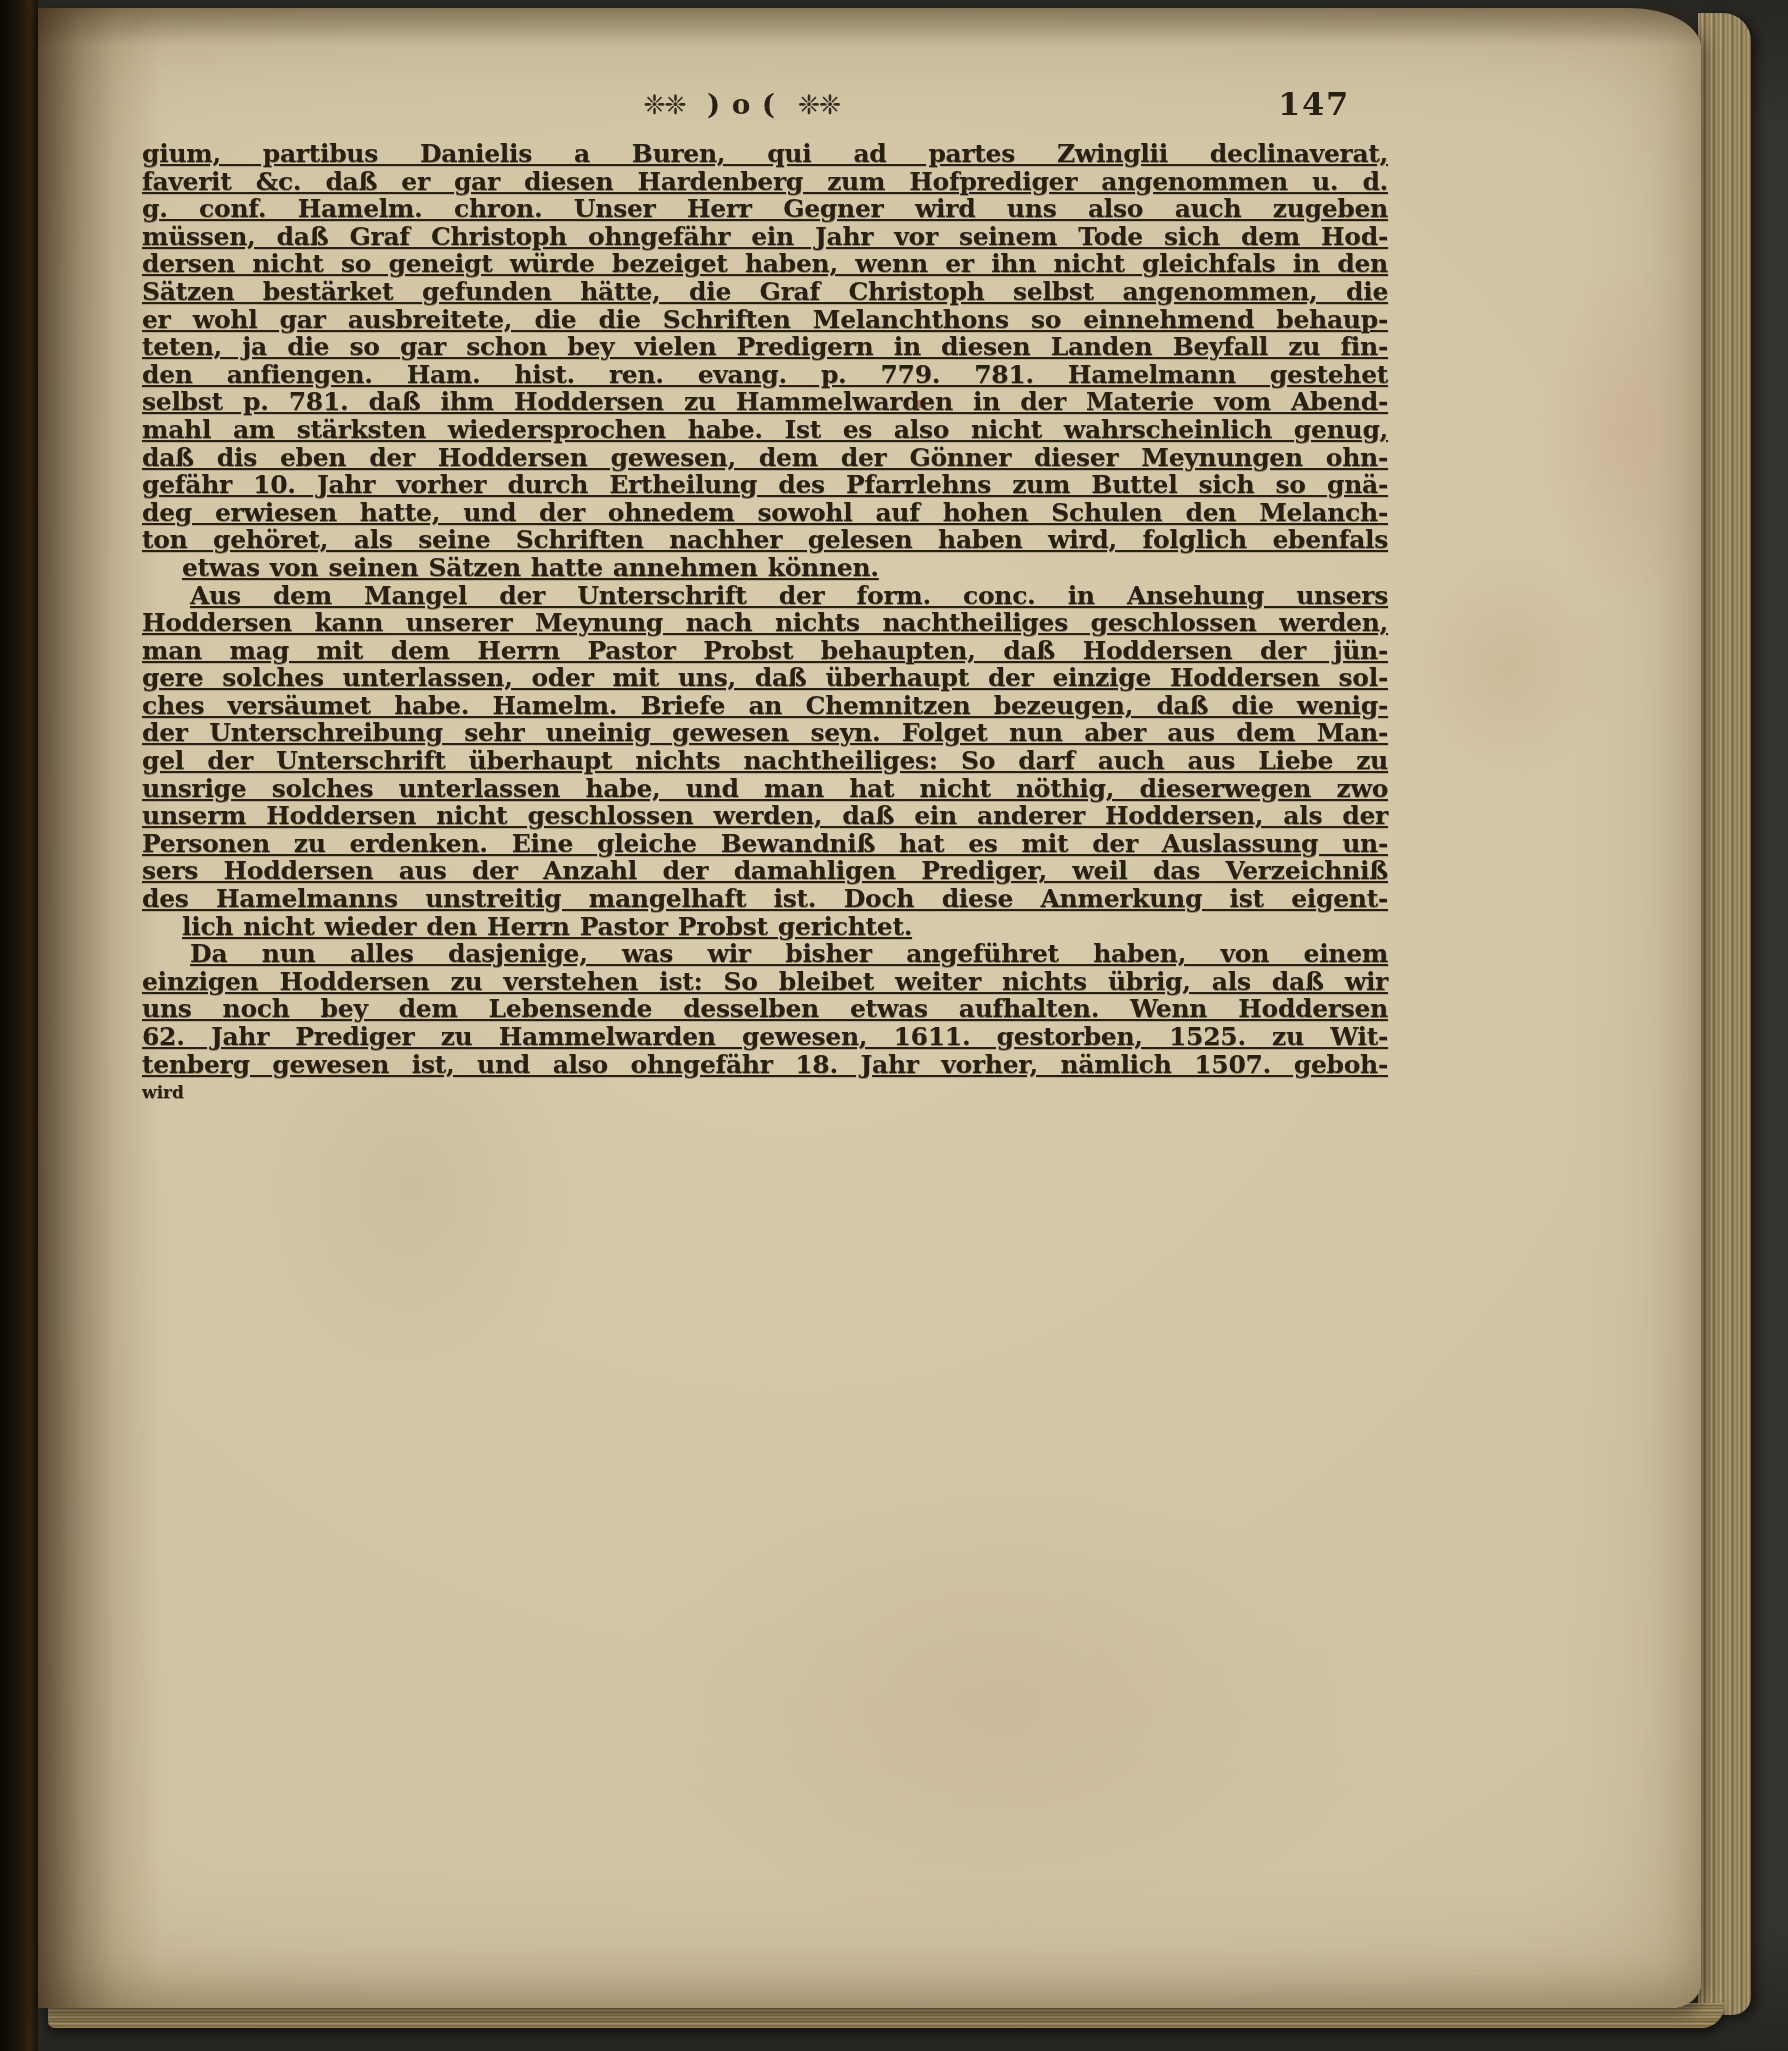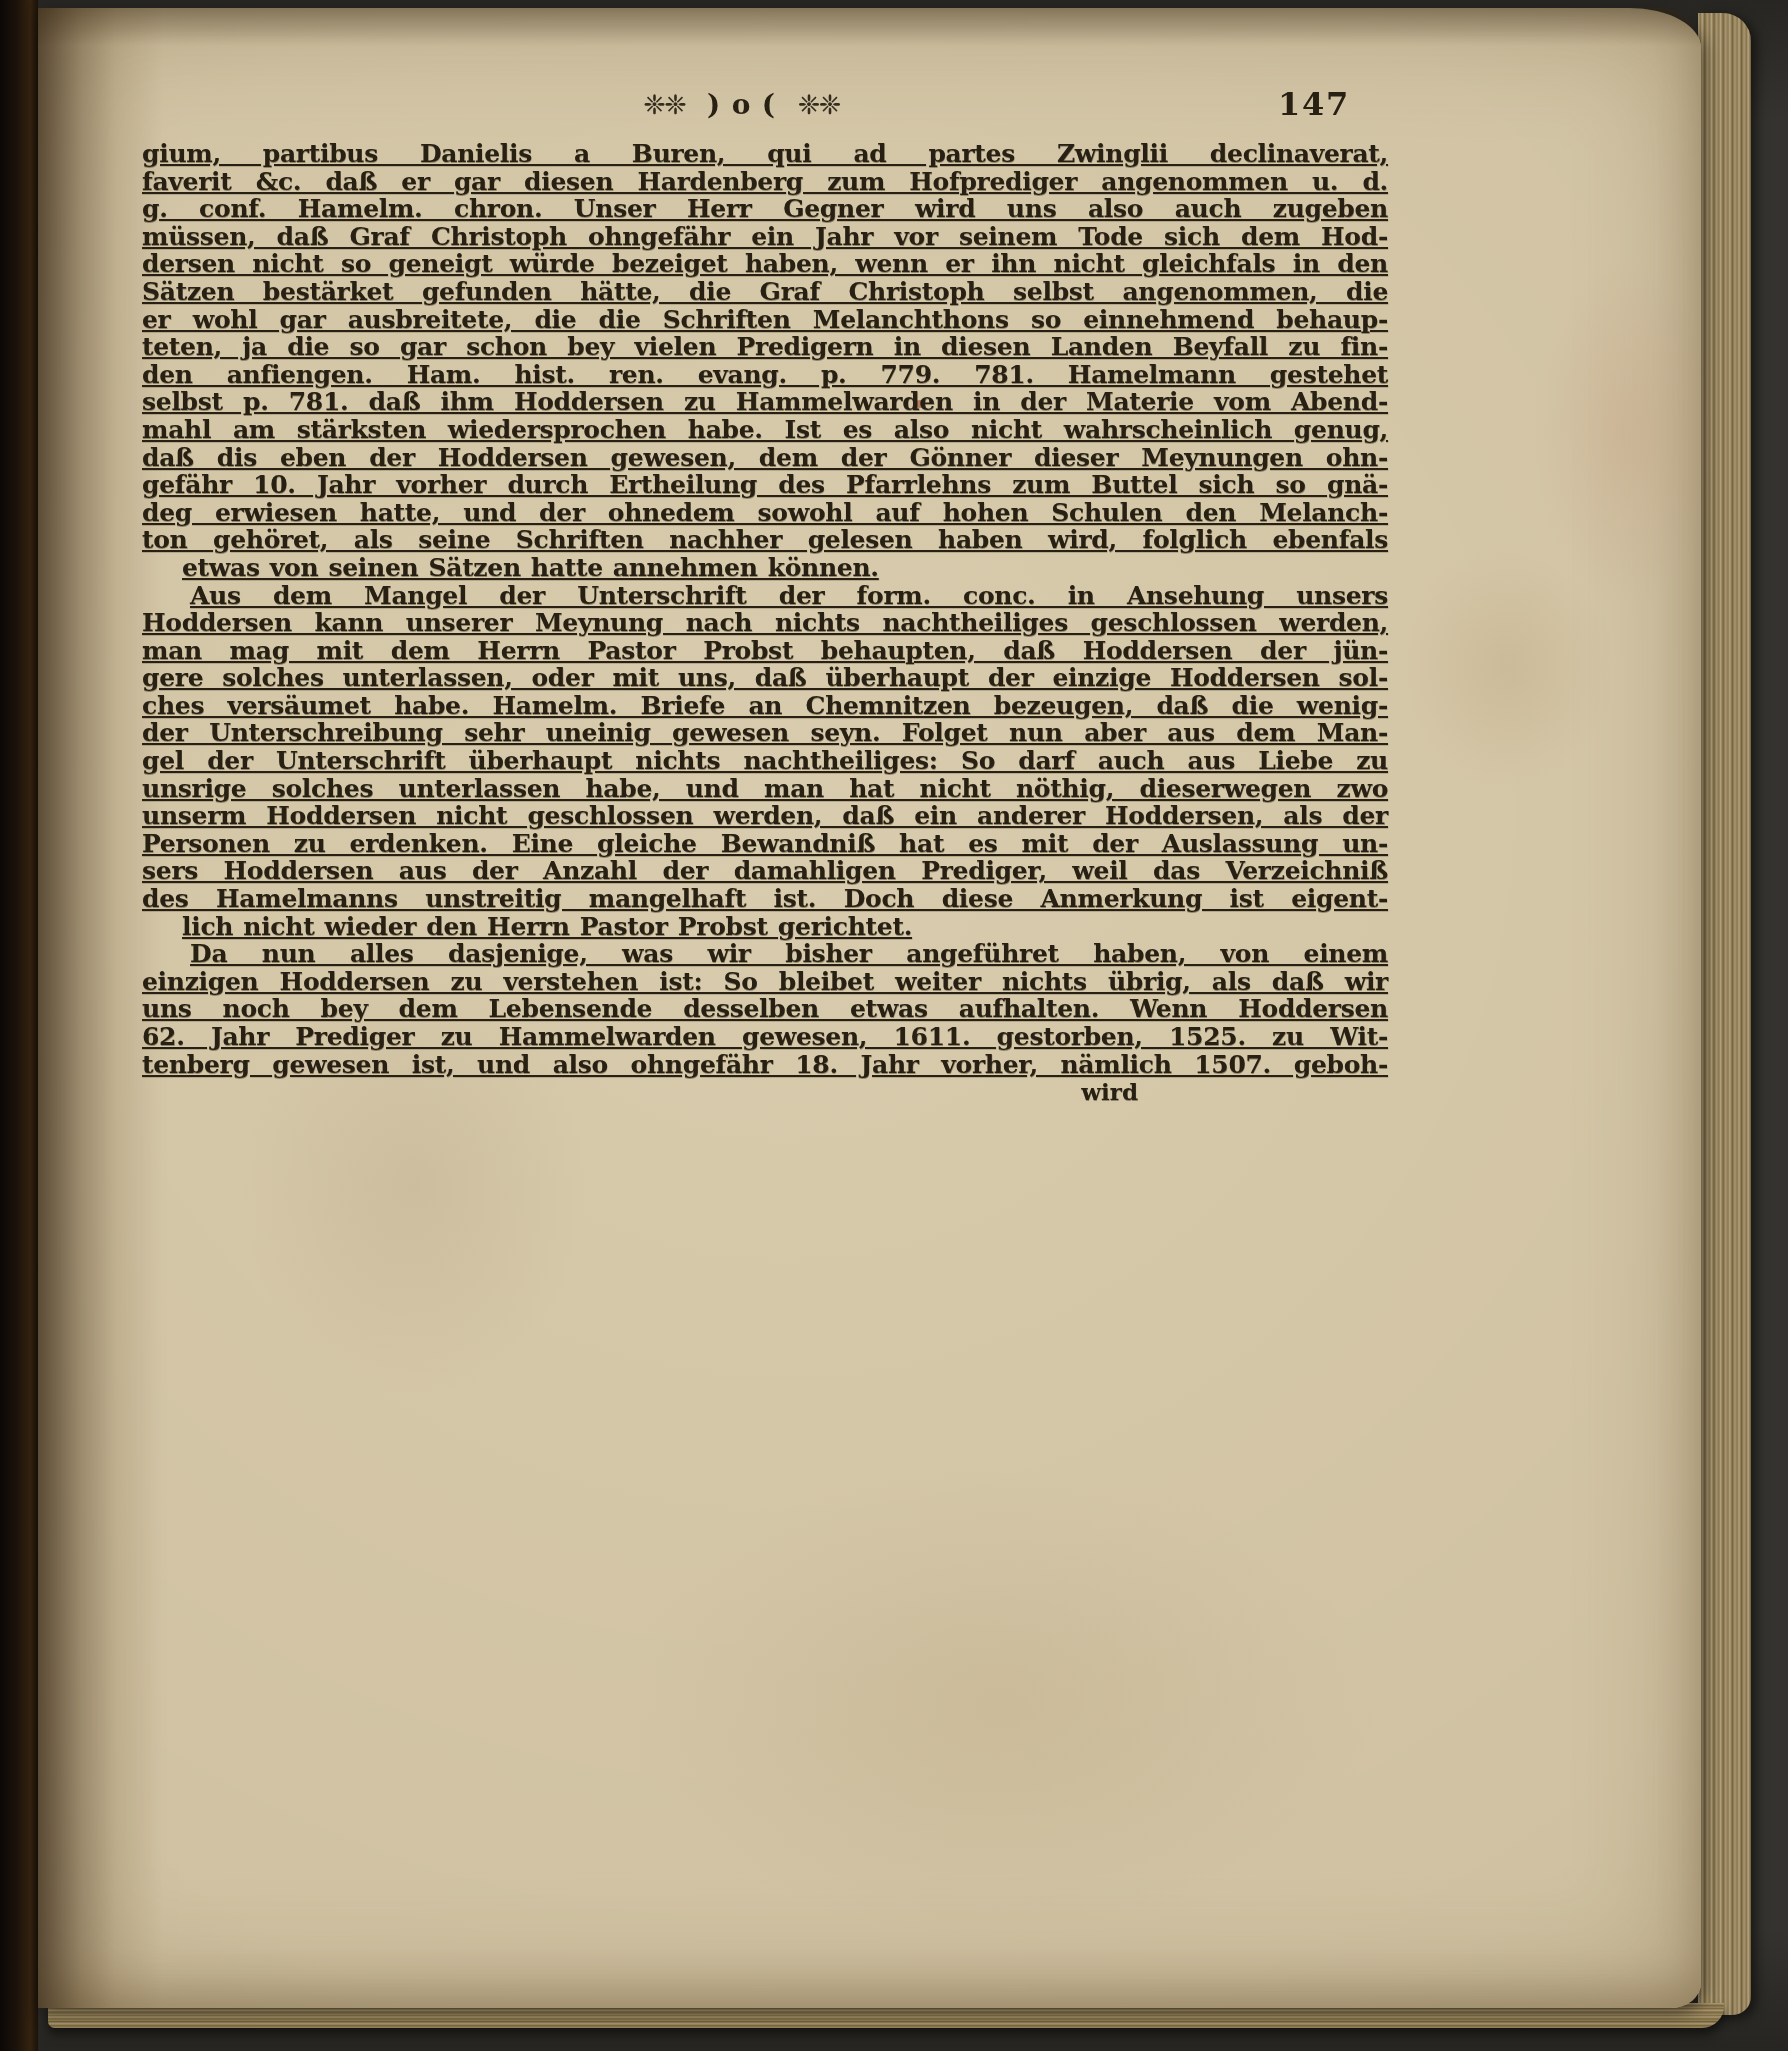--- a/index.html
+++ b/index.html
@@ -83,22 +83,22 @@
   }
   .text-line{
     height:27.6px;line-height:27.6px;white-space:normal;
     text-align:justify;text-align-last:justify;
     overflow:visible;
     text-decoration:underline;
   }
   .text-line.para-end{text-align-last:left;margin-left:40px;}
   .text-line.indent{text-indent:48px;}
   .catchword-row{
-    height:28px;line-height:28px;text-align:right;padding-right:250px;
-    font-size:23px;font-weight:bold;
+    height:28px;line-height:28px;padding-right:250px;
+    font-size:17px;font-weight:bold;
     text-shadow:0.3px 0.5px 0.5px rgba(42,32,16,0.40);
   }
 </style>
 </head>
 <body>
 
 <div class="stage">
 
   <div class="edge-right"></div>
   <div class="edge-bottom"></div>

